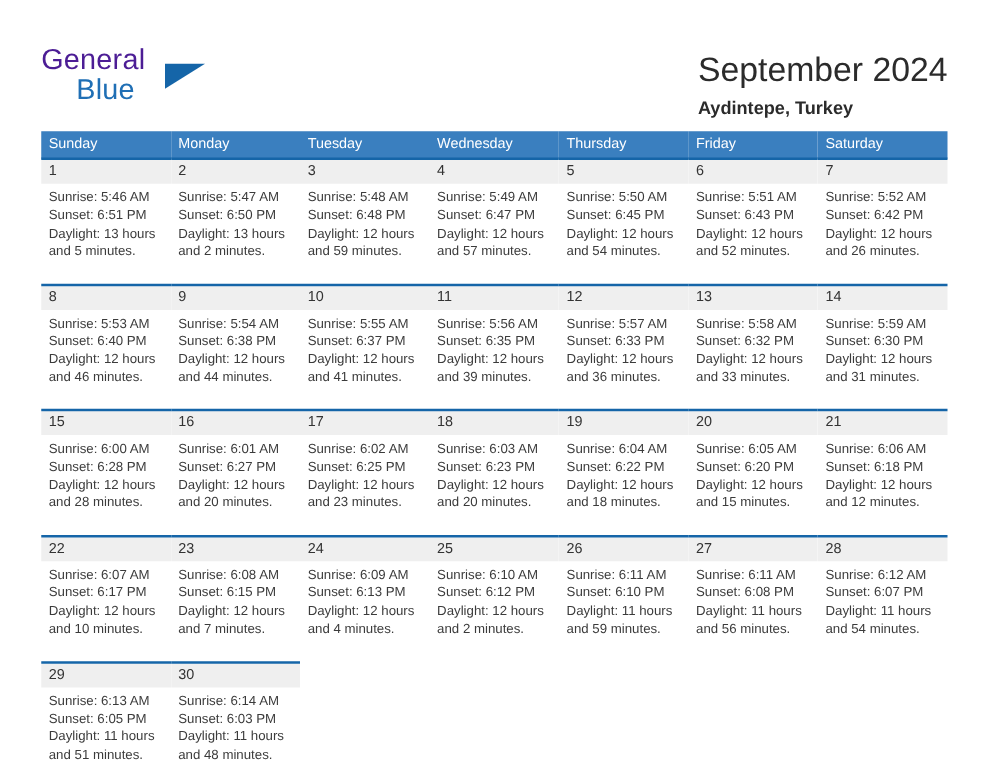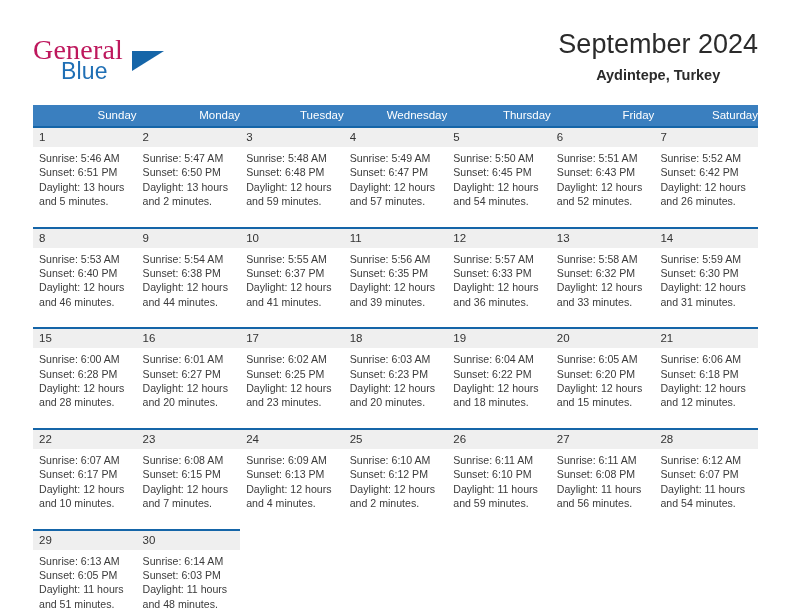--- a/index.html
+++ b/index.html
@@ -33,24 +33,24 @@
     position: absolute;
     left: 0;
     top: 6px;
     width: 160px;
     height: 56px;
   }
   .brand-general {
     position: absolute;
     left: 0;
     top: 0;
-    font-size: 28px;
+    font-size: 23px;
     letter-spacing: 0.2px;
-    color: #be185d;
-    font-family: Liberation Serif, serif;
+    color: #4c1d95;
+    font-family: Liberation Sans, sans-serif;
   }
   .brand-blue {
     position: absolute;
     left: 28px;
     top: 24px;
     font-size: 23px;
     letter-spacing: 0.2px;
     color: #1f6fb5;
     font-family: "Liberation Sans", sans-serif;
     text-align: center;
@@ -61,22 +61,22 @@
     top: 17px;
     width: 0;
     height: 0;
     border-left: 32px solid #1565a8;
     border-bottom: 20px solid transparent;
   }
 
   .titles {
     position: absolute;
     right: 0;
-    top: 0;
-    text-align: center;
+    top: 12px;
+    text-align: left;
   }
   .cal-title {
     font-size: 27px;
     color: #2b2b2b;
     line-height: 33px;
     white-space: nowrap;
   }
   .cal-sub {
     font-size: 14.5px;
     color: #2b2b2b;
@@ -93,21 +93,21 @@
     top: 105px;
     width: 725px;
     border-collapse: collapse;
     table-layout: fixed;
   }
   .cal th {
     background: #3a7fbf;
     color: #ffffff;
     font-weight: normal;
     font-size: 11.5px;
-    text-align: right;
+    text-align: left;
     padding: 4px 0 5px 6px;
     height: 12px;
     border: none;
   }
   .wk-gap td {
     height: 11px;
     padding: 0;
     border: none;
     background: #ffffff;
   }

